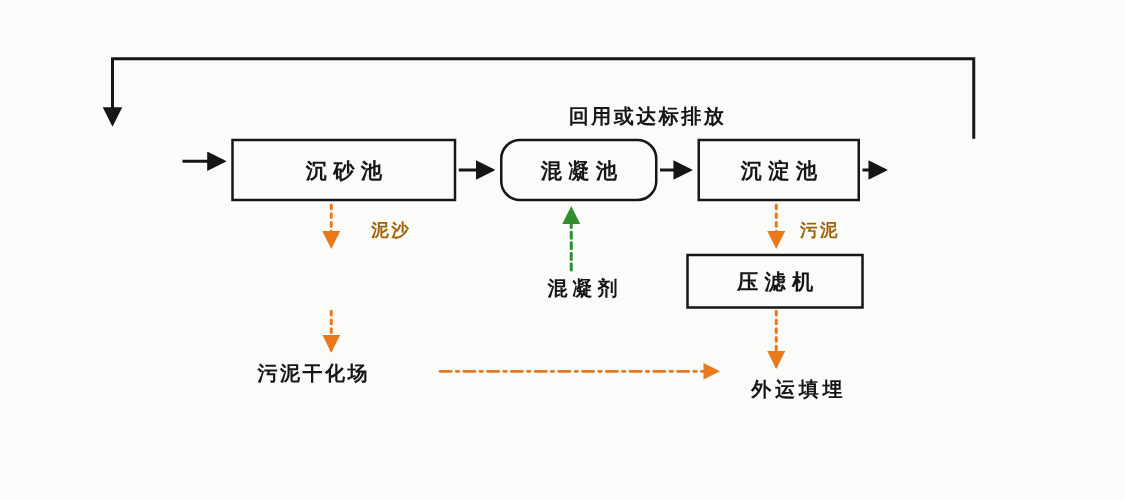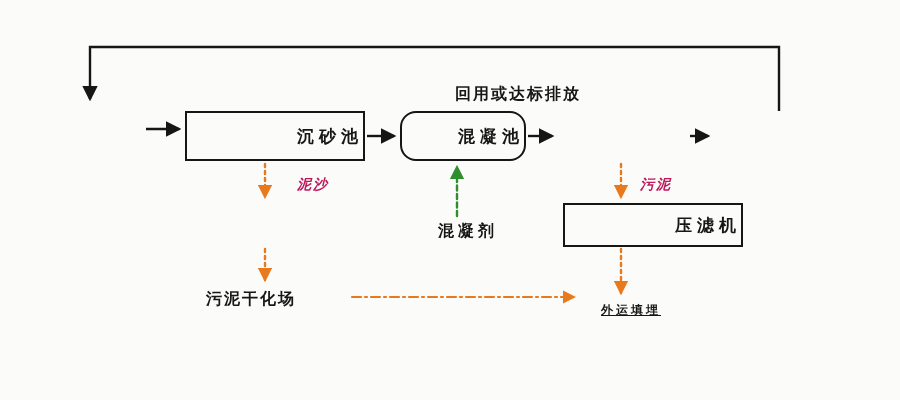--- a/index.html
+++ b/index.html
@@ -16,62 +16,62 @@
     position: absolute;
     left: 0; top: 0;
     width: 900px; height: 400px;
   }
   .box {
     position: absolute;
     border: 2px solid #161616;
     background: #fbfbfa;
     display: flex;
     align-items: center;
-    justify-content: flex-end;
+    justify-content: center;
     font-weight: bold;
     font-size: 17px;
     letter-spacing: 5px;
     text-indent: 5px; 
     box-sizing: border-box;
   }
   .tank-0 { left: 185px; top: 111px; width: 180px; height: 50px; }
   .tank-1 { left: 400px; top: 111px; width: 126px; height: 50px; border-radius: 16px; }
   .tank-2 { left: 558px; top: 111px; width: 130px; height: 50px; }
   .tank-3 { left: 714px; top: 111px; width: 142px; height: 50px; }
   .side-0 { left: 185px; top: 203px; width: 180px; height: 44px; }
-  .side-1 { left: 563px; top: 203px; width: 180px; height: 44px; }
+  .side-1 { left: 549px; top: 203px; width: 142px; height: 44px; }
   .label {
     position: absolute;
     font-weight: bold;
     white-space: nowrap;
   }
   .input-label {
     left: 12px; top: 117px; height: 24px; line-height: 24px;
     font-size: 17px; letter-spacing: 3px;
   }
   .return-label {
     left: 428px; top: 33px; width: 180px; height: 26px; line-height: 26px;
     text-align: center; font-size: 16px; letter-spacing: 2px;
     background: #fbfbfa;
     margin-top: 48px;
   }
   .stream-label {
-    font-size: 14px; letter-spacing: 2px; color: #be185d; font-style: italic;
+    font-size: 14px; letter-spacing: 2px; color: #a16207;
   }
   .sediment-label { left: 297px; top: 176px; }
   .sludge-label   { left: 640px; top: 176px; }
   .coagulant-label {
     left: 418px; top: 221px; width: 96px; text-align: center;
     font-size: 16px; letter-spacing: 4px; text-indent: 4px;
   }
   .drying-label {
     left: 206px; top: 289px; font-size: 16px; letter-spacing: 2px;
   }
   .landfill-label {
-    left: 601px; top: 302px; font-size: 12px; letter-spacing: 3px; text-decoration: underline;
+    left: 601px; top: 302px; font-size: 16px; letter-spacing: 3px;
   }
   .diagram-title {
     left: 250px; top: 348px; width: 400px; text-align: center;
     font-size: 20px; letter-spacing: 3px;
   }
 </style>
 </head>
 <body>
 
 <div class="stage">
@@ -105,20 +105,23 @@
 
     <path d="M457,216 L457,167" stroke="#2f8f2f" stroke-width="2.4" fill="none" stroke-dasharray="5,3.5" stroke-linecap="round" marker-end="url(#arr-green)"></path>
   </svg>
 
   <div class="box tank-0">
     <span>沉砂池</span>
   </div>
   <div class="box tank-1">
     <span>混凝池</span>
   </div>
+  <div class="box tank-2">
+    <span>沉淀池</span>
+  </div>
 
   <div class="box side-1">
     <span>压滤机</span>
   </div>
 
   <div class="label return-label">回用或达标排放</div>
   <div class="label stream-label sediment-label">泥沙</div>
   <div class="label stream-label sludge-label">污泥</div>
   <div class="label coagulant-label">混凝剂</div>
   <div class="label drying-label">污泥干化场</div>

